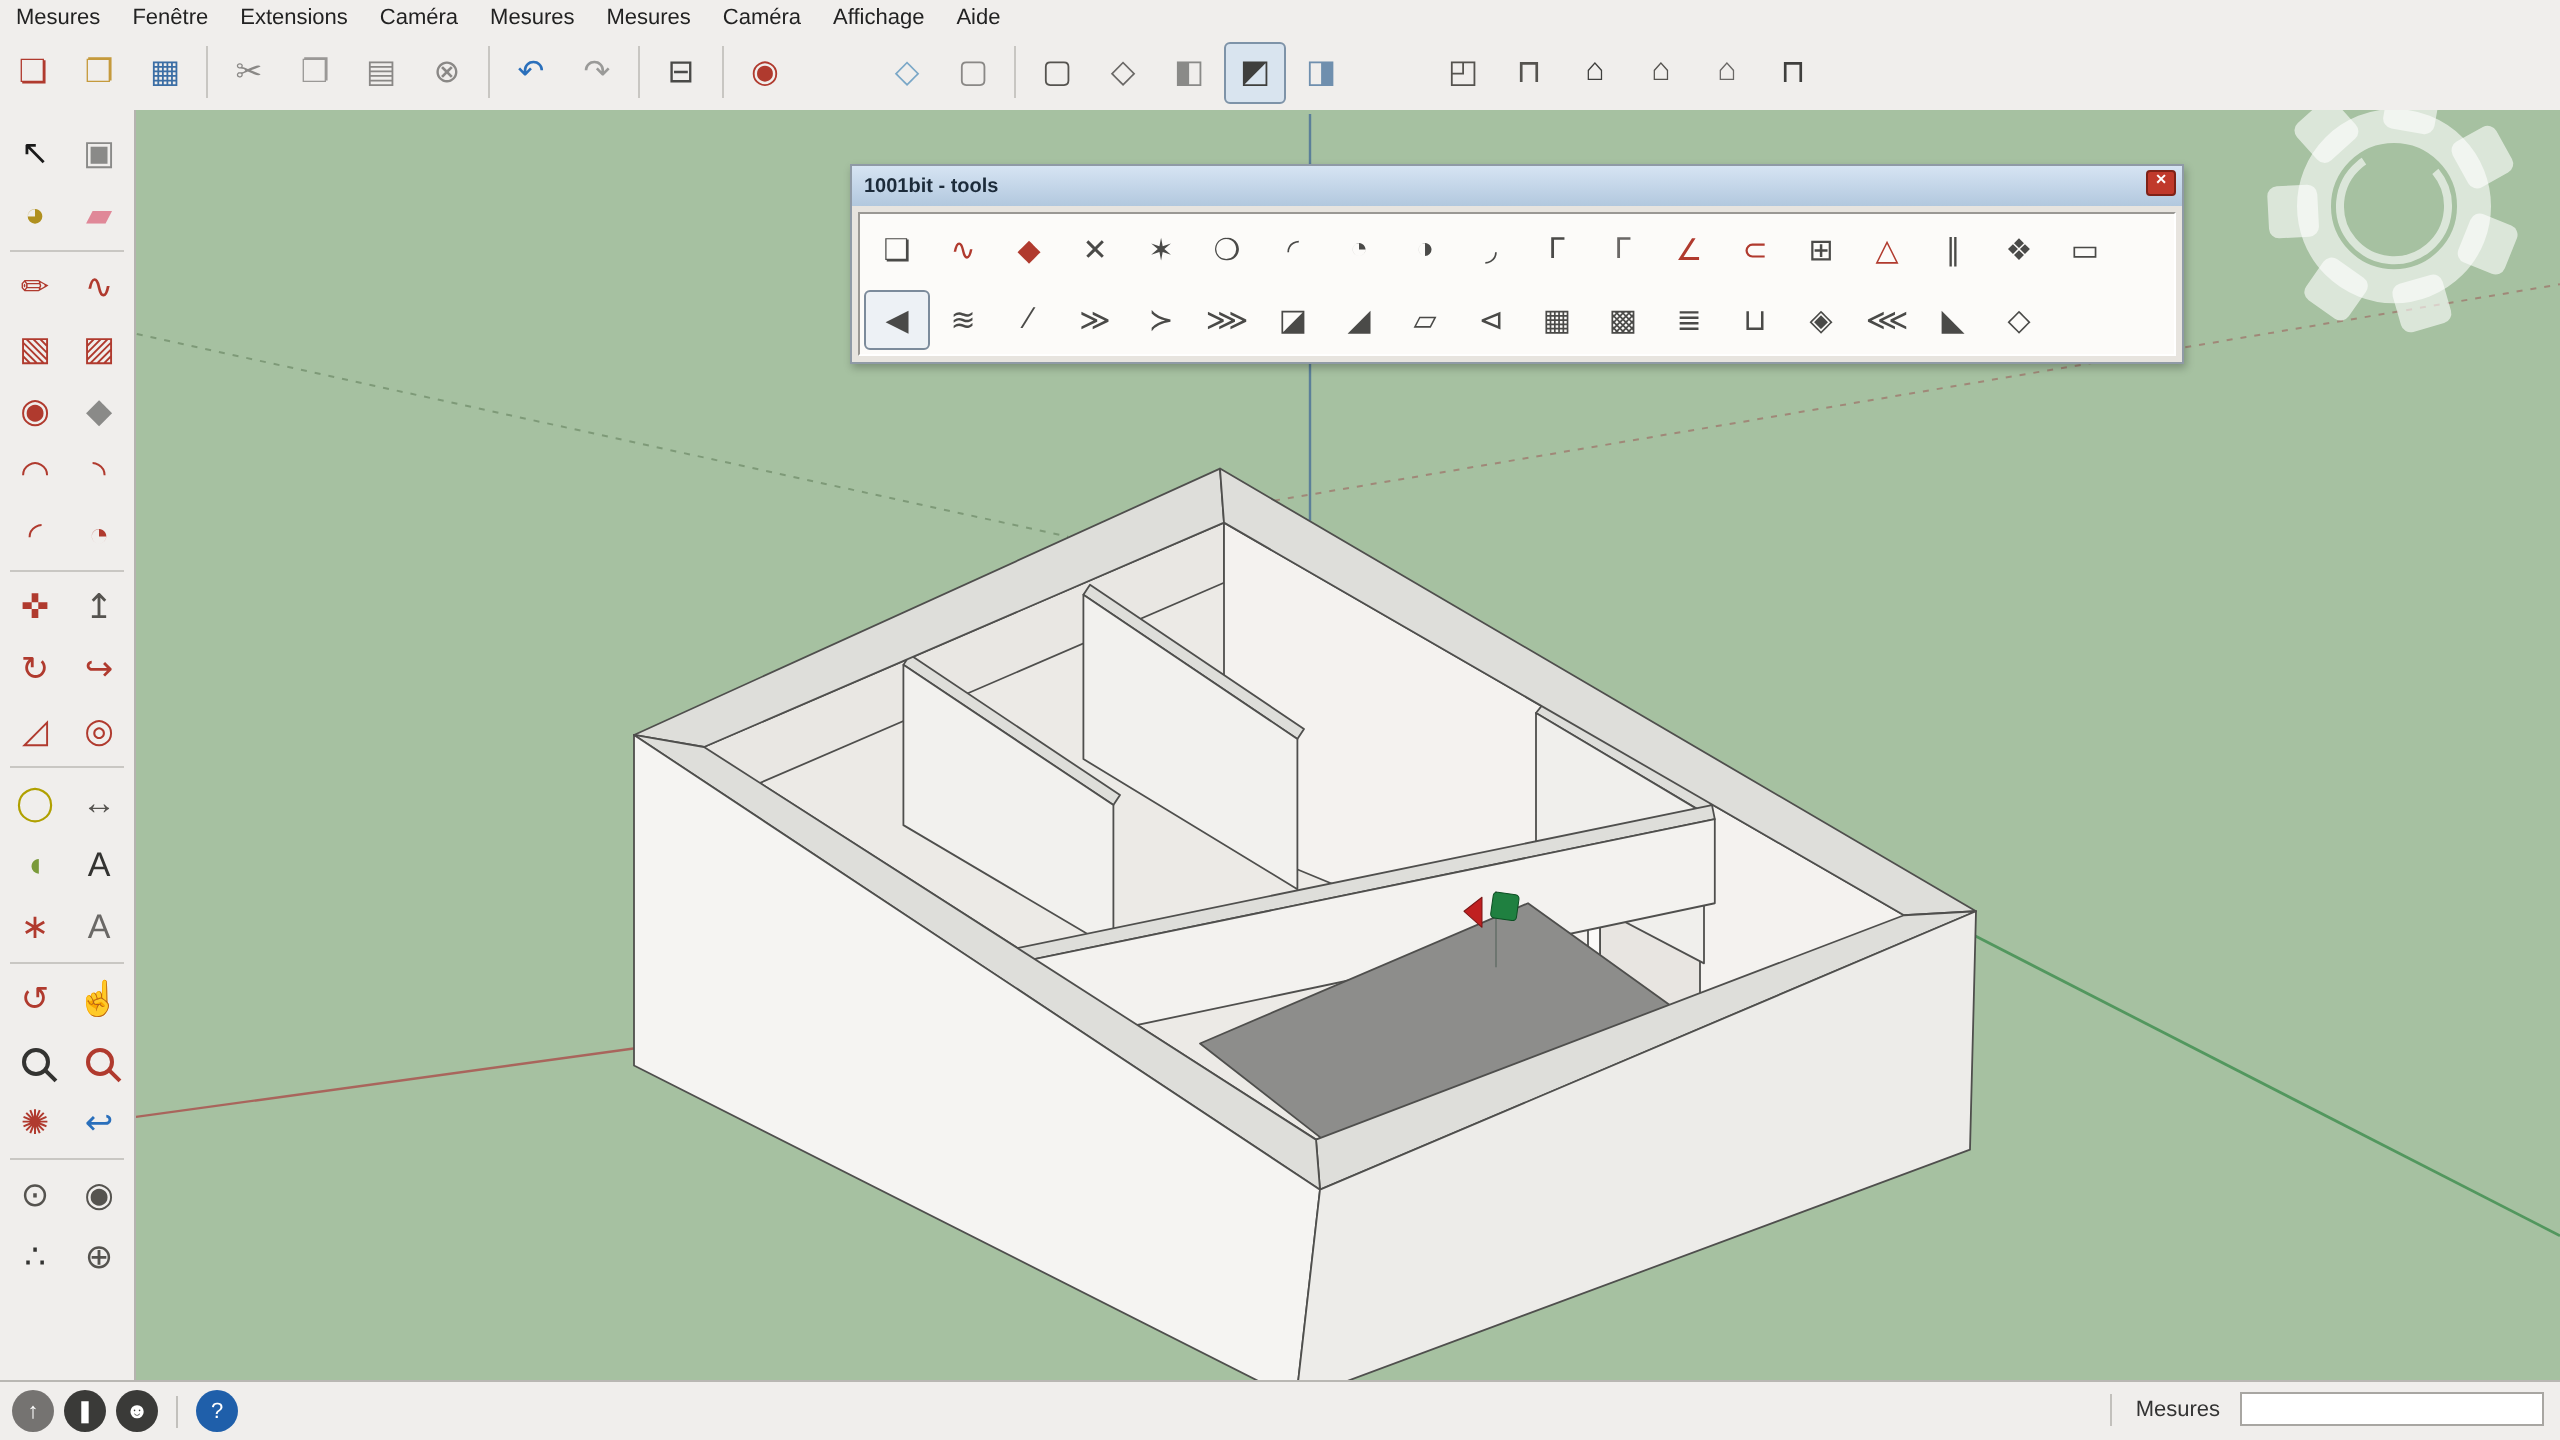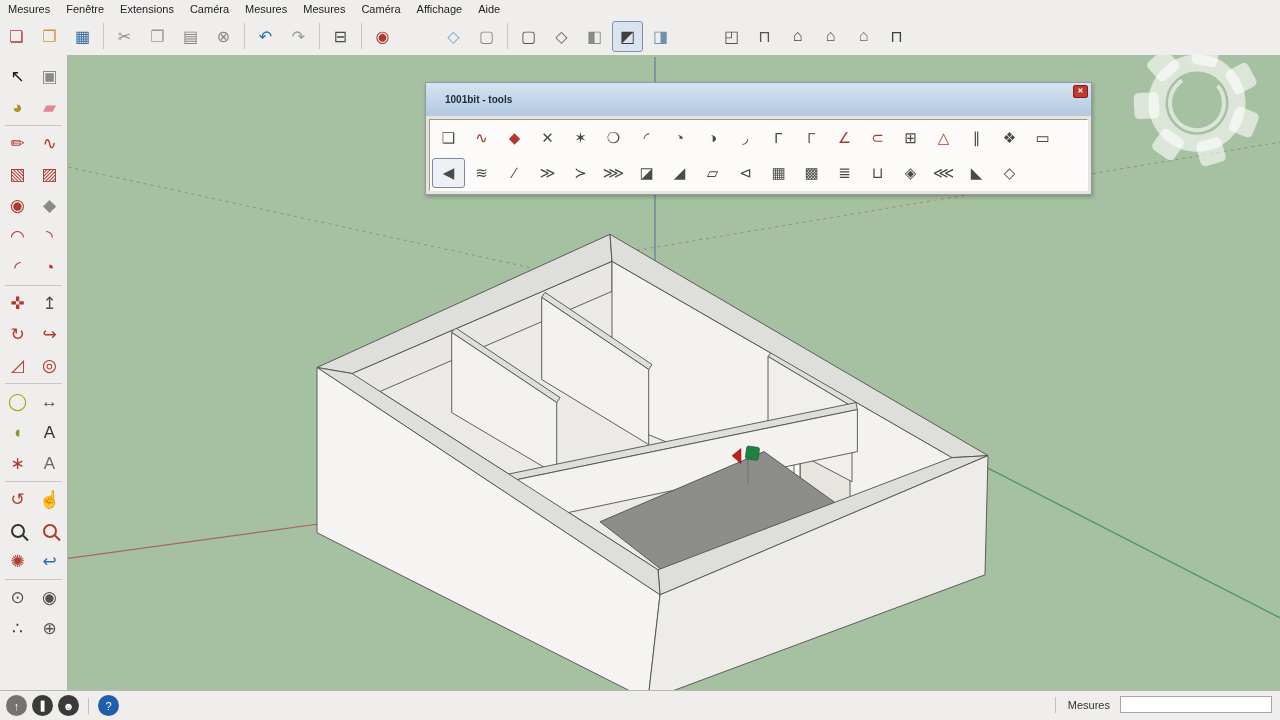--- a/index.html
+++ b/index.html
@@ -22,22 +22,22 @@
              border-right:1px solid #b5b3af;padding-top:6px;box-sizing:border-box;}
   .lt-row{display:flex;justify-content:center;gap:2px;}
   .lt-btn{width:30px;height:31px;display:flex;align-items:center;justify-content:center;font-size:17px;}
   .lt-div{height:1px;background:#c9c7c3;margin:2px 5px;}
   
   .viewport{position:absolute;left:68px;top:55px;right:0;bottom:30px;background:var(--viewport-bg);}
   .viewport svg{display:block;width:100%;height:100%;}
   
   .plugin{position:absolute;left:425px;top:82px;width:667px;background:#e7e4df;
           border:1px solid #8f9aa6;box-shadow:1px 2px 4px rgba(0,0,0,.25);box-sizing:border-box;}
-  .plugin-title{height:33px;background:linear-gradient(#d6e4f3,#b2c8de);display:flex;align-items:center;
-                font-size:10px;font-weight:bold;color:#1c2b3a;padding-left:19px;position:relative;}
+  .plugin-title{height:20px;background:linear-gradient(#d6e4f3,#b2c8de);display:flex;align-items:center;
+                font-size:10px;font-weight:bold;color:#1c2b3a;padding-left:6px;position:relative;}
   .plugin-close{position:absolute;right:3px;top:2px;width:13px;height:11px;background:#c0392b;
                 border:1px solid #7e2217;color:#fff;font-size:7px;line-height:9px;text-align:center;border-radius:2px;}
   .plugin-body{padding:3px;}
   .plugin-panel{background:#fcfbf9;border-top:1px solid #9a9894;border-left:1px solid #9a9894;
                 border-bottom:1px solid #fff;border-right:1px solid #fff;}
   .pl-row{display:flex;align-items:center;height:35px;padding-left:2px;}
   .pl-cell{width:33px;height:30px;display:flex;align-items:center;justify-content:center;
            font-size:15px;border:1px solid transparent;box-sizing:border-box;}
   .pl-cell.pressed{border:1px solid #7c8b9b;border-radius:3px;background:#edf1f5;}
   

